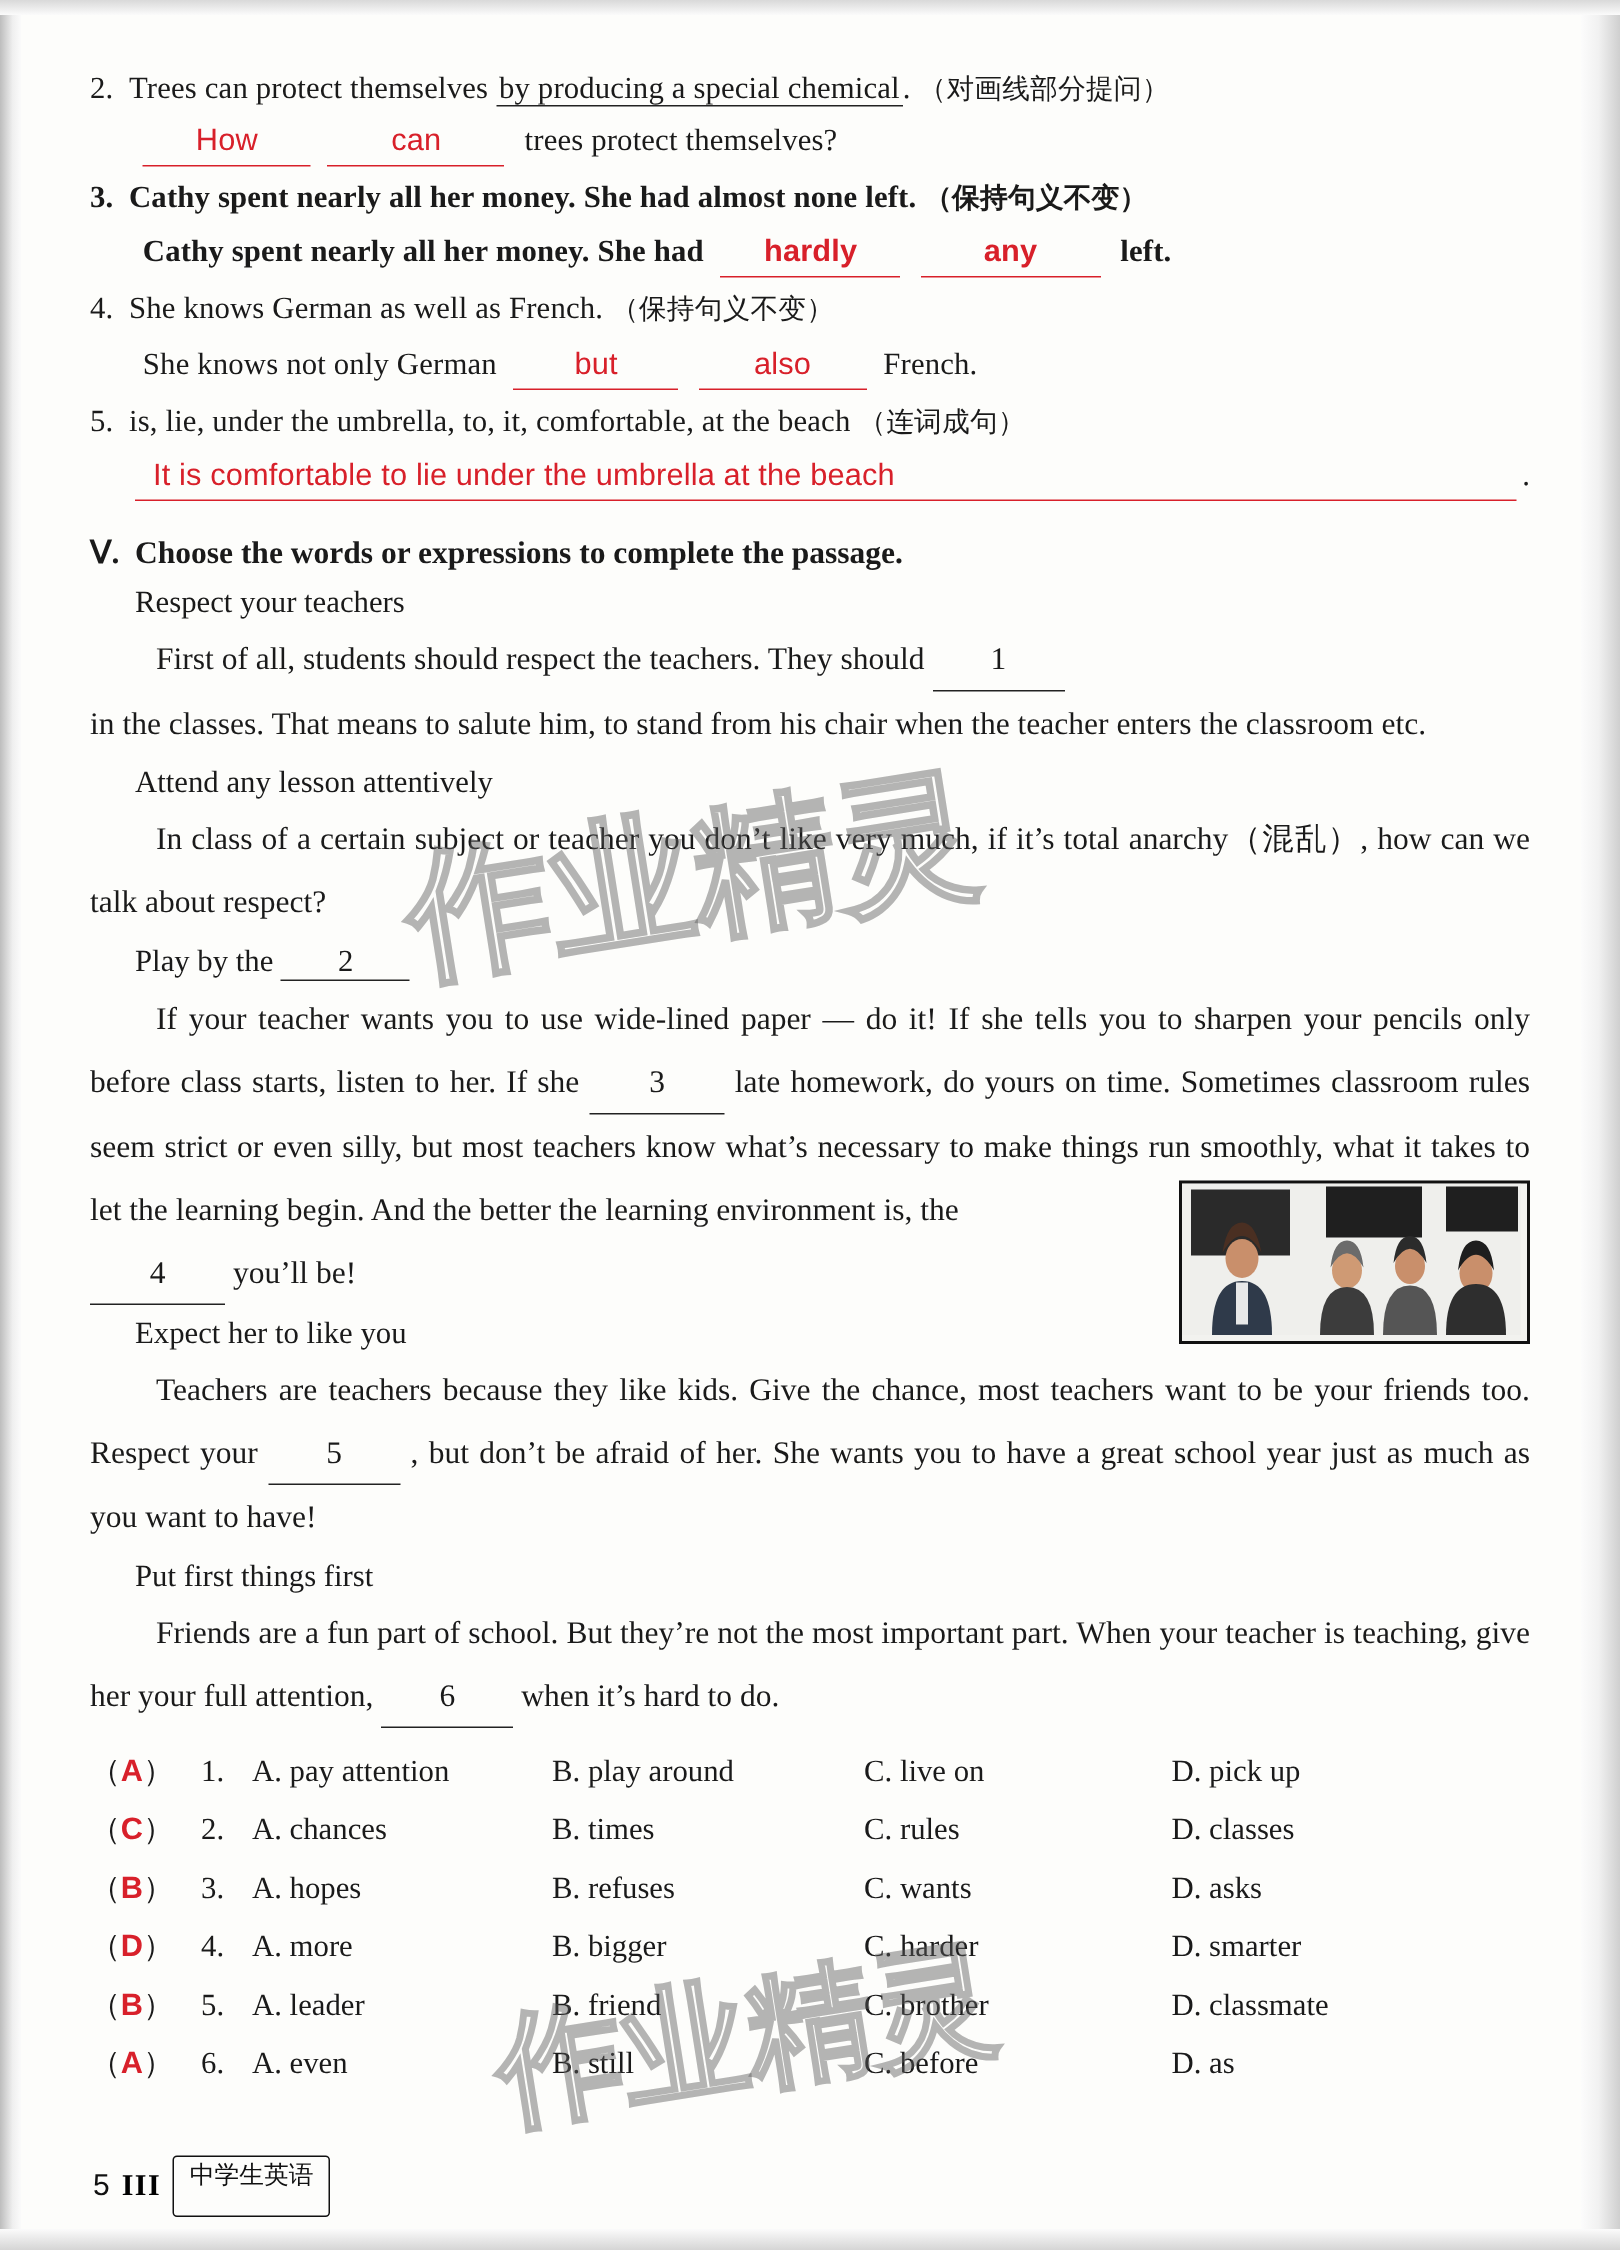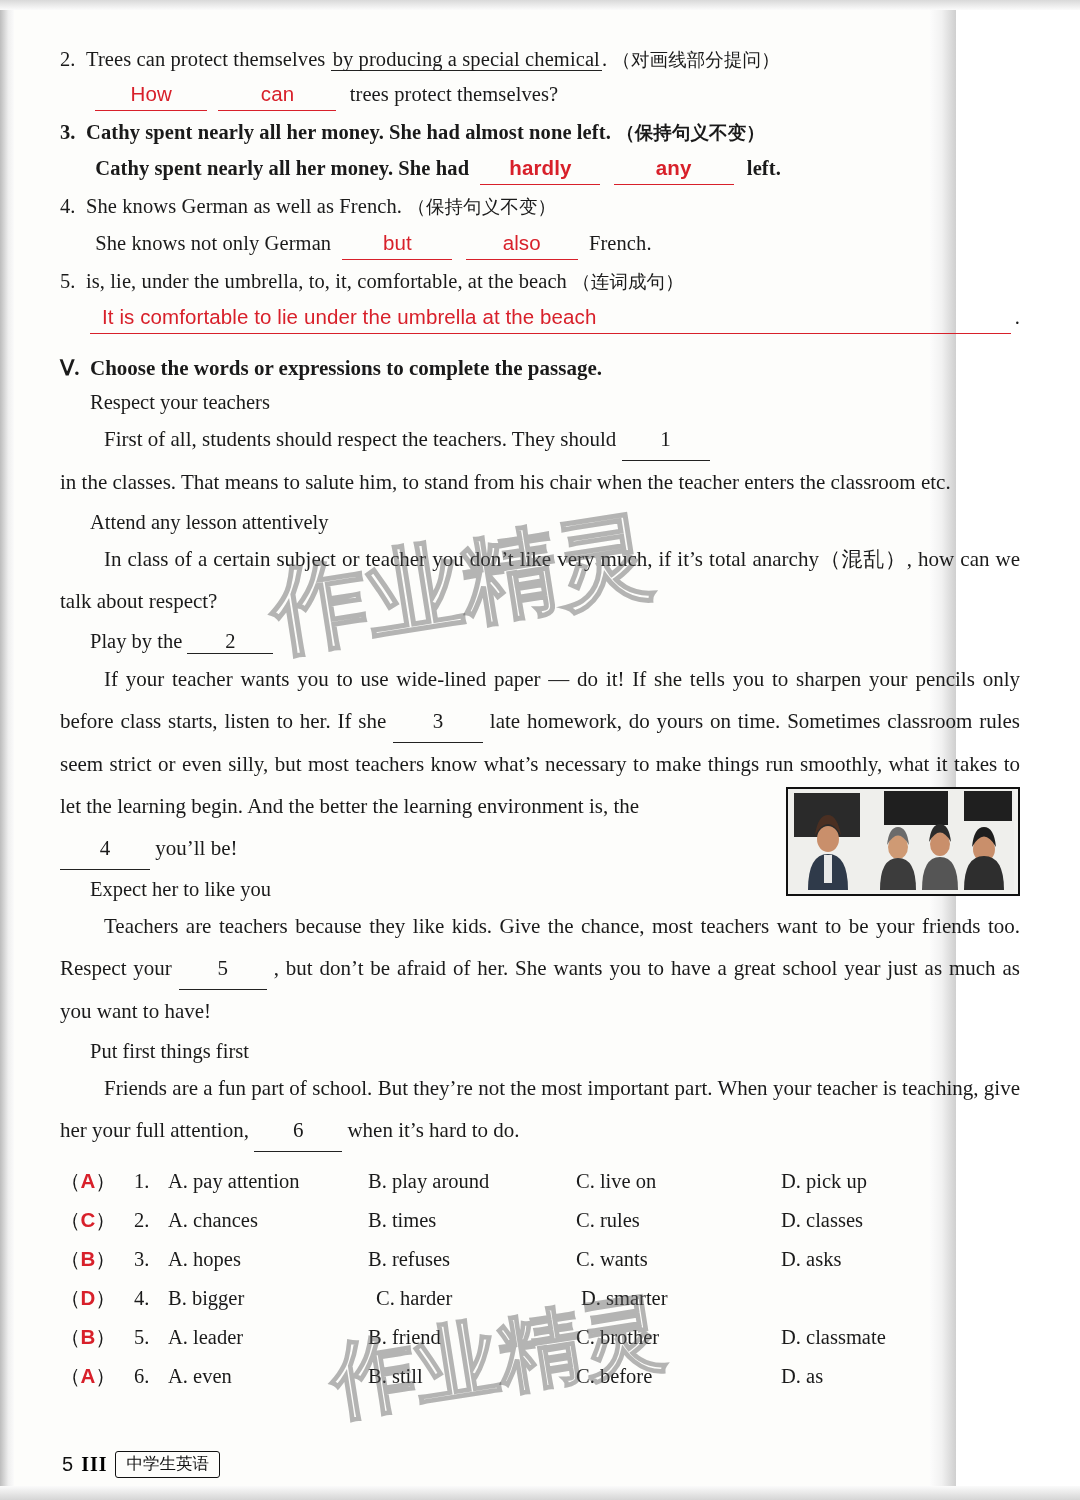--- a/index.html
+++ b/index.html
@@ -5,21 +5,21 @@
   html,body{margin:0;padding:0;}
   body{
     width:1080px;height:1500px;
     background:#ffffff;
     font-family:"Liberation Serif", serif;
     color:#1a1a1a;
     overflow:hidden;
     position:relative;
   }
   .page{
-    position:absolute;left:0;top:0;width:956px;height:1500px;
+    position:absolute;left:0;top:0;width:1080px;height:1500px;
     background:#fdfdfb;
   }
   
   .edge-left{position:absolute;left:0;top:0;width:14px;height:1500px;background:linear-gradient(90deg,#bdbdbd,#efefef 60%,#fbfbfb);}
   .edge-right{position:absolute;right:0;top:0;width:26px;height:1500px;background:linear-gradient(270deg,#cfcfcf,#f1f1f1 55%,#fcfcfc);}
   .edge-top{position:absolute;left:0;top:0;width:1080px;height:10px;background:linear-gradient(180deg,#d9d9d9,#fbfbfb);}
   .edge-bottom{position:absolute;left:0;bottom:0;width:1080px;height:14px;background:linear-gradient(0deg,#d5d5d5,#fbfbfb);}
 
   .content{position:absolute;left:60px;top:44px;width:960px;}
 
@@ -58,21 +58,21 @@
   .oa{width:200px;flex:0 0 200px;}
   .ob{width:208px;flex:0 0 208px;}
   .oc{width:205px;flex:0 0 205px;}
   .od{flex:1 1 auto;}
 
   
   .footer{position:absolute;left:62px;bottom:22px;display:flex;align-items:center;gap:8px;}
   .pg{font-family:"Liberation Sans", sans-serif;font-size:20px;color:#111;}
   .bars{display:inline-block;letter-spacing:1px;font-weight:bold;font-size:20px;color:#000000;}
   .fbox{
-    border:1.5px solid #111;border-radius:3px;padding:1px 10px 2px 10px;
+    border:1.5px solid #111;border-radius:3px;padding:1px 10px 16px 10px;
     font-family:"DejaVu Sans", sans-serif;font-size:16.5px;color:#111;
   }
 
   
   .wm{
     position:absolute;
     font-family:"DejaVu Sans", sans-serif;
     font-weight:bold;
     color:transparent;
     -webkit-text-stroke:2px rgba(90,90,90,.45);
@@ -246,20 +246,21 @@
         <span class="onum">3.</span>
         <span class="oa">A. hopes</span>
         <span class="ob">B. refuses</span>
         <span class="oc">C. wants</span>
         <span class="od">D. asks</span>
       </div>
 
       <div class="optrow">
         <span class="paren">（<span class="letter">D</span>）</span>
         <span class="onum">4.</span>
+        <span class="oa">A. more</span>
         <span class="ob">B. bigger</span>
         <span class="oc">C. harder</span>
         <span class="od">D. smarter</span>
       </div>
 
       <div class="optrow">
         <span class="paren">（<span class="letter">B</span>）</span>
         <span class="onum">5.</span>
         <span class="oa">A. leader</span>
         <span class="ob">B. friend</span>

